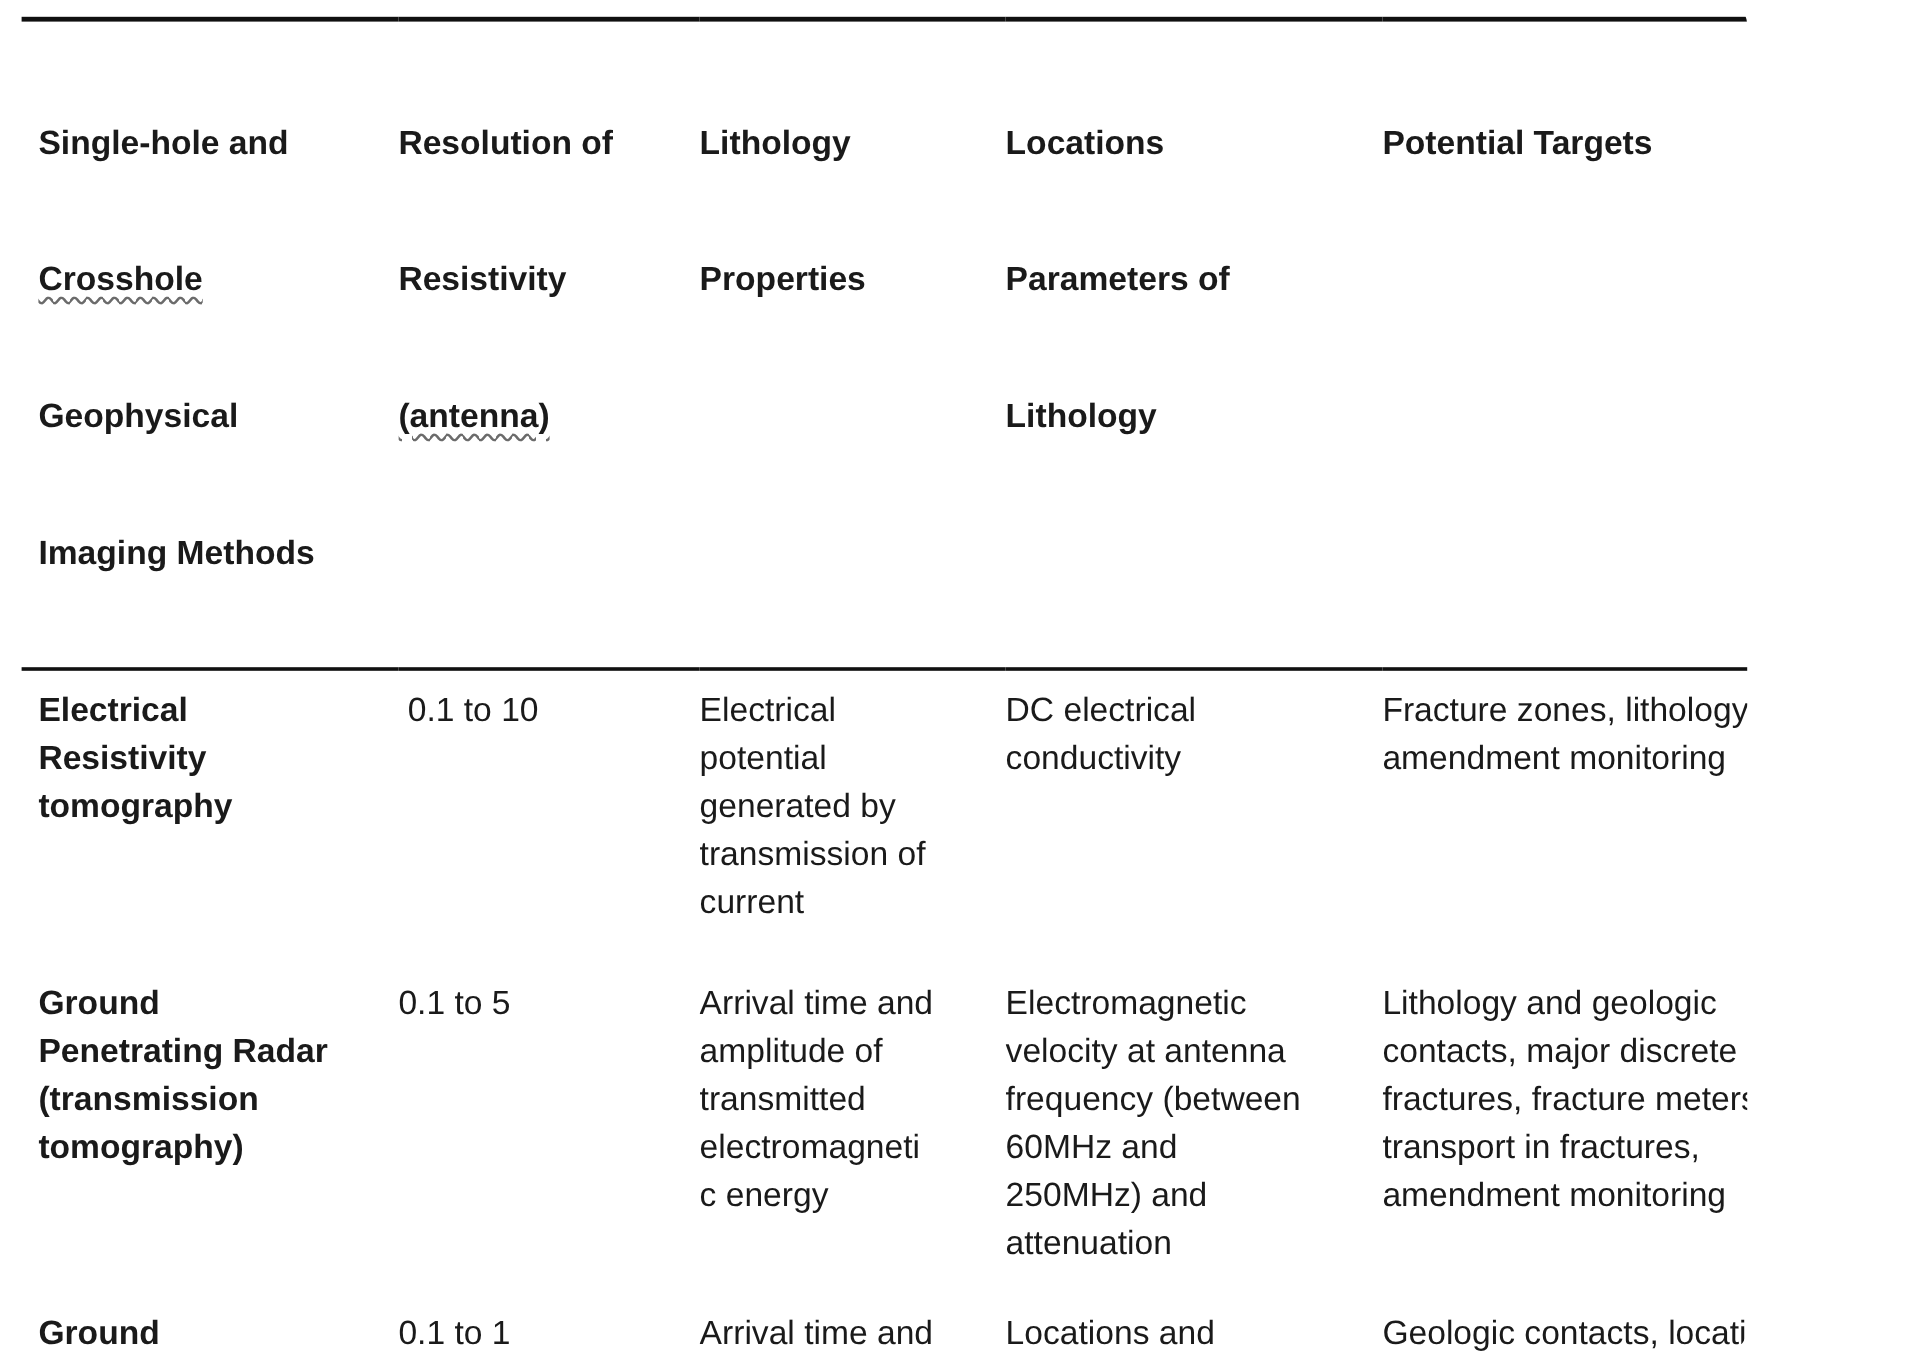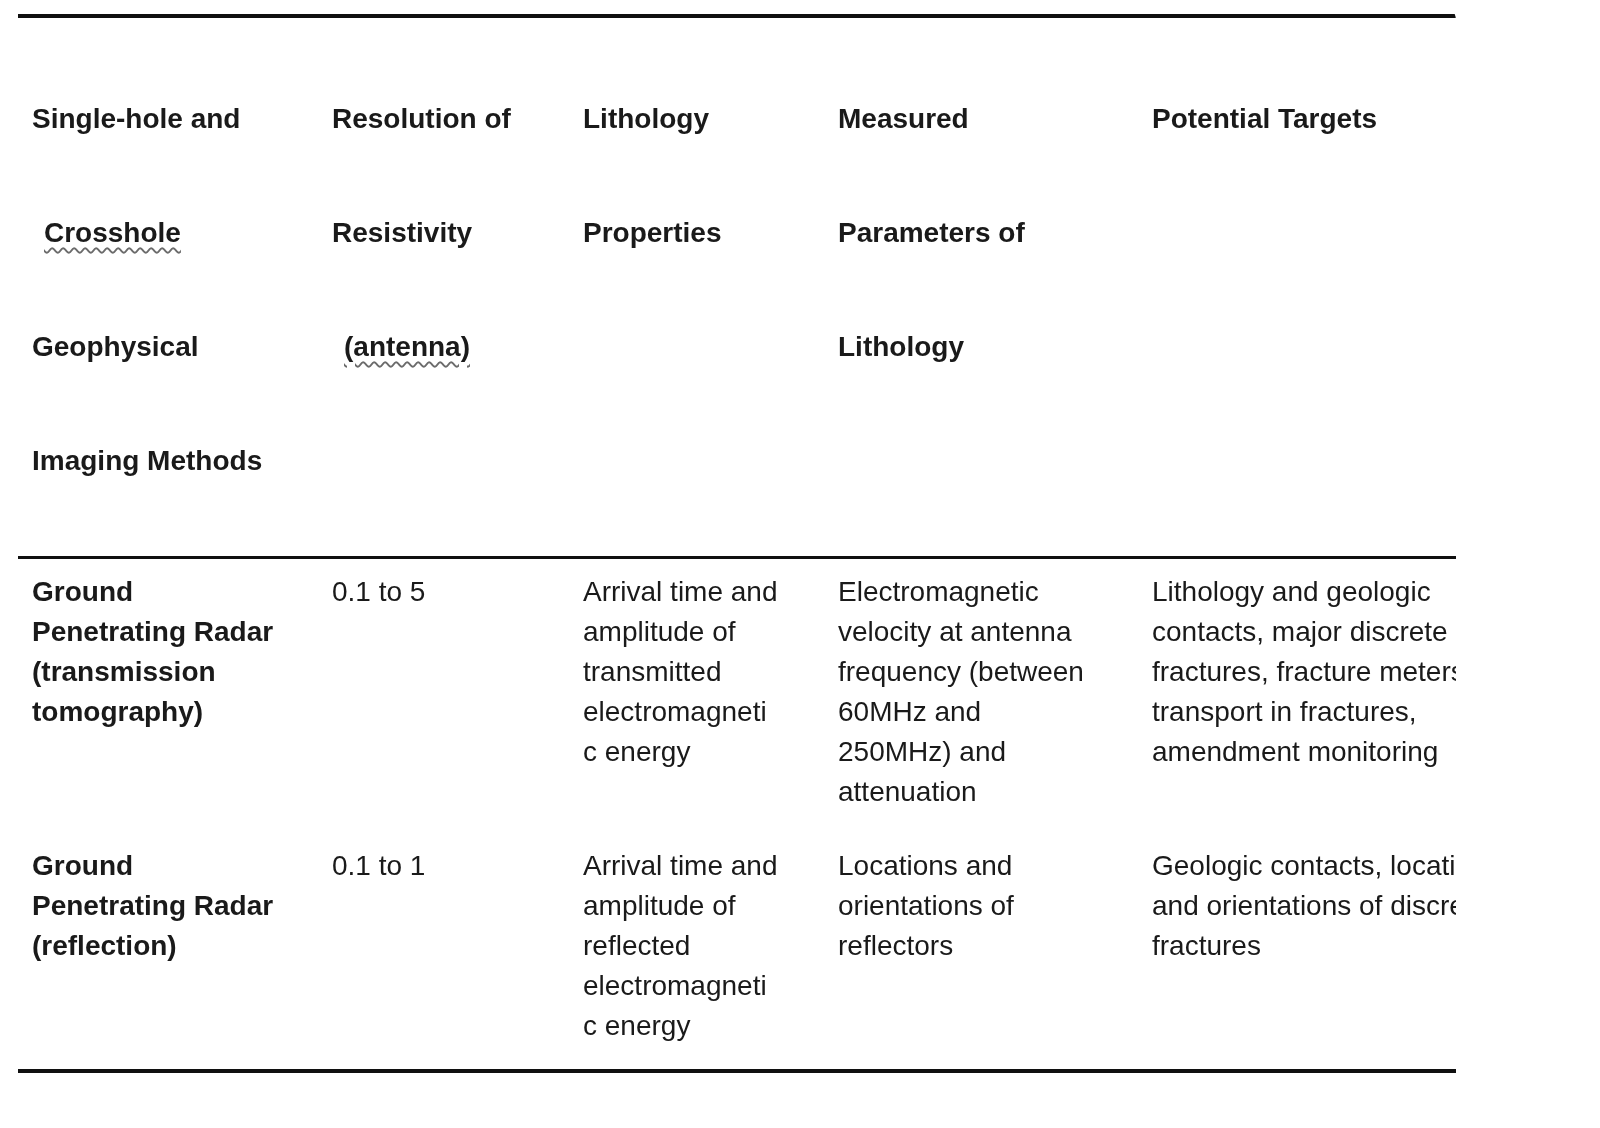--- a/index.html
+++ b/index.html
@@ -45,21 +45,20 @@
   th.first, td.first{ padding-left:14px; }
   td.method{ font-weight:700; }
 
   .hline{ display:block; }
   .wavy{
     text-decoration-line:underline;
     text-decoration-style:wavy;
     text-decoration-color:var(--squiggle);
     text-decoration-thickness:2px;
     text-underline-offset:5px;
-    margin-left:12px;
   }
 
   tr.hrow{ height:157px; }
   tr.r0{ height:245px; }
   tr.r1{ height:275px; }
   tr.r2{ height:238px; }
 </style>
 </head>
 <body>
 
@@ -83,30 +82,45 @@
         <th>
           <span class="hline">Resolution of</span>
           <span class="hline">Resistivity</span>
           <span class="hline wavy">(antenna)</span>
         </th>
         <th>
           <span class="hline">Lithology</span>
           <span class="hline">Properties</span>
         </th>
         <th>
-          <span class="hline">Measured</span>
+          <span class="hline">Locations</span>
           <span class="hline">Parameters of</span>
           <span class="hline">Lithology</span>
         </th>
         <th>
           <span class="hline">Potential Targets</span>
         </th>
       </tr>
     </thead>
     <tbody>
+      <tr class="r0">
+        <td class="first method">Electrical
+Resistivity
+tomography</td>
+        <td> 0.1 to 10</td>
+        <td>Electrical
+potential
+generated by
+transmission of
+current</td>
+        <td>DC electrical
+conductivity</td>
+        <td>Fracture zones, lithology,
+amendment monitoring</td>
+      </tr>
       <tr class="r1">
         <td class="first method">Ground
 Penetrating Radar
 (transmission
 tomography)</td>
         <td>0.1 to 5</td>
         <td>Arrival time and
 amplitude of
 transmitted
 electromagneti

